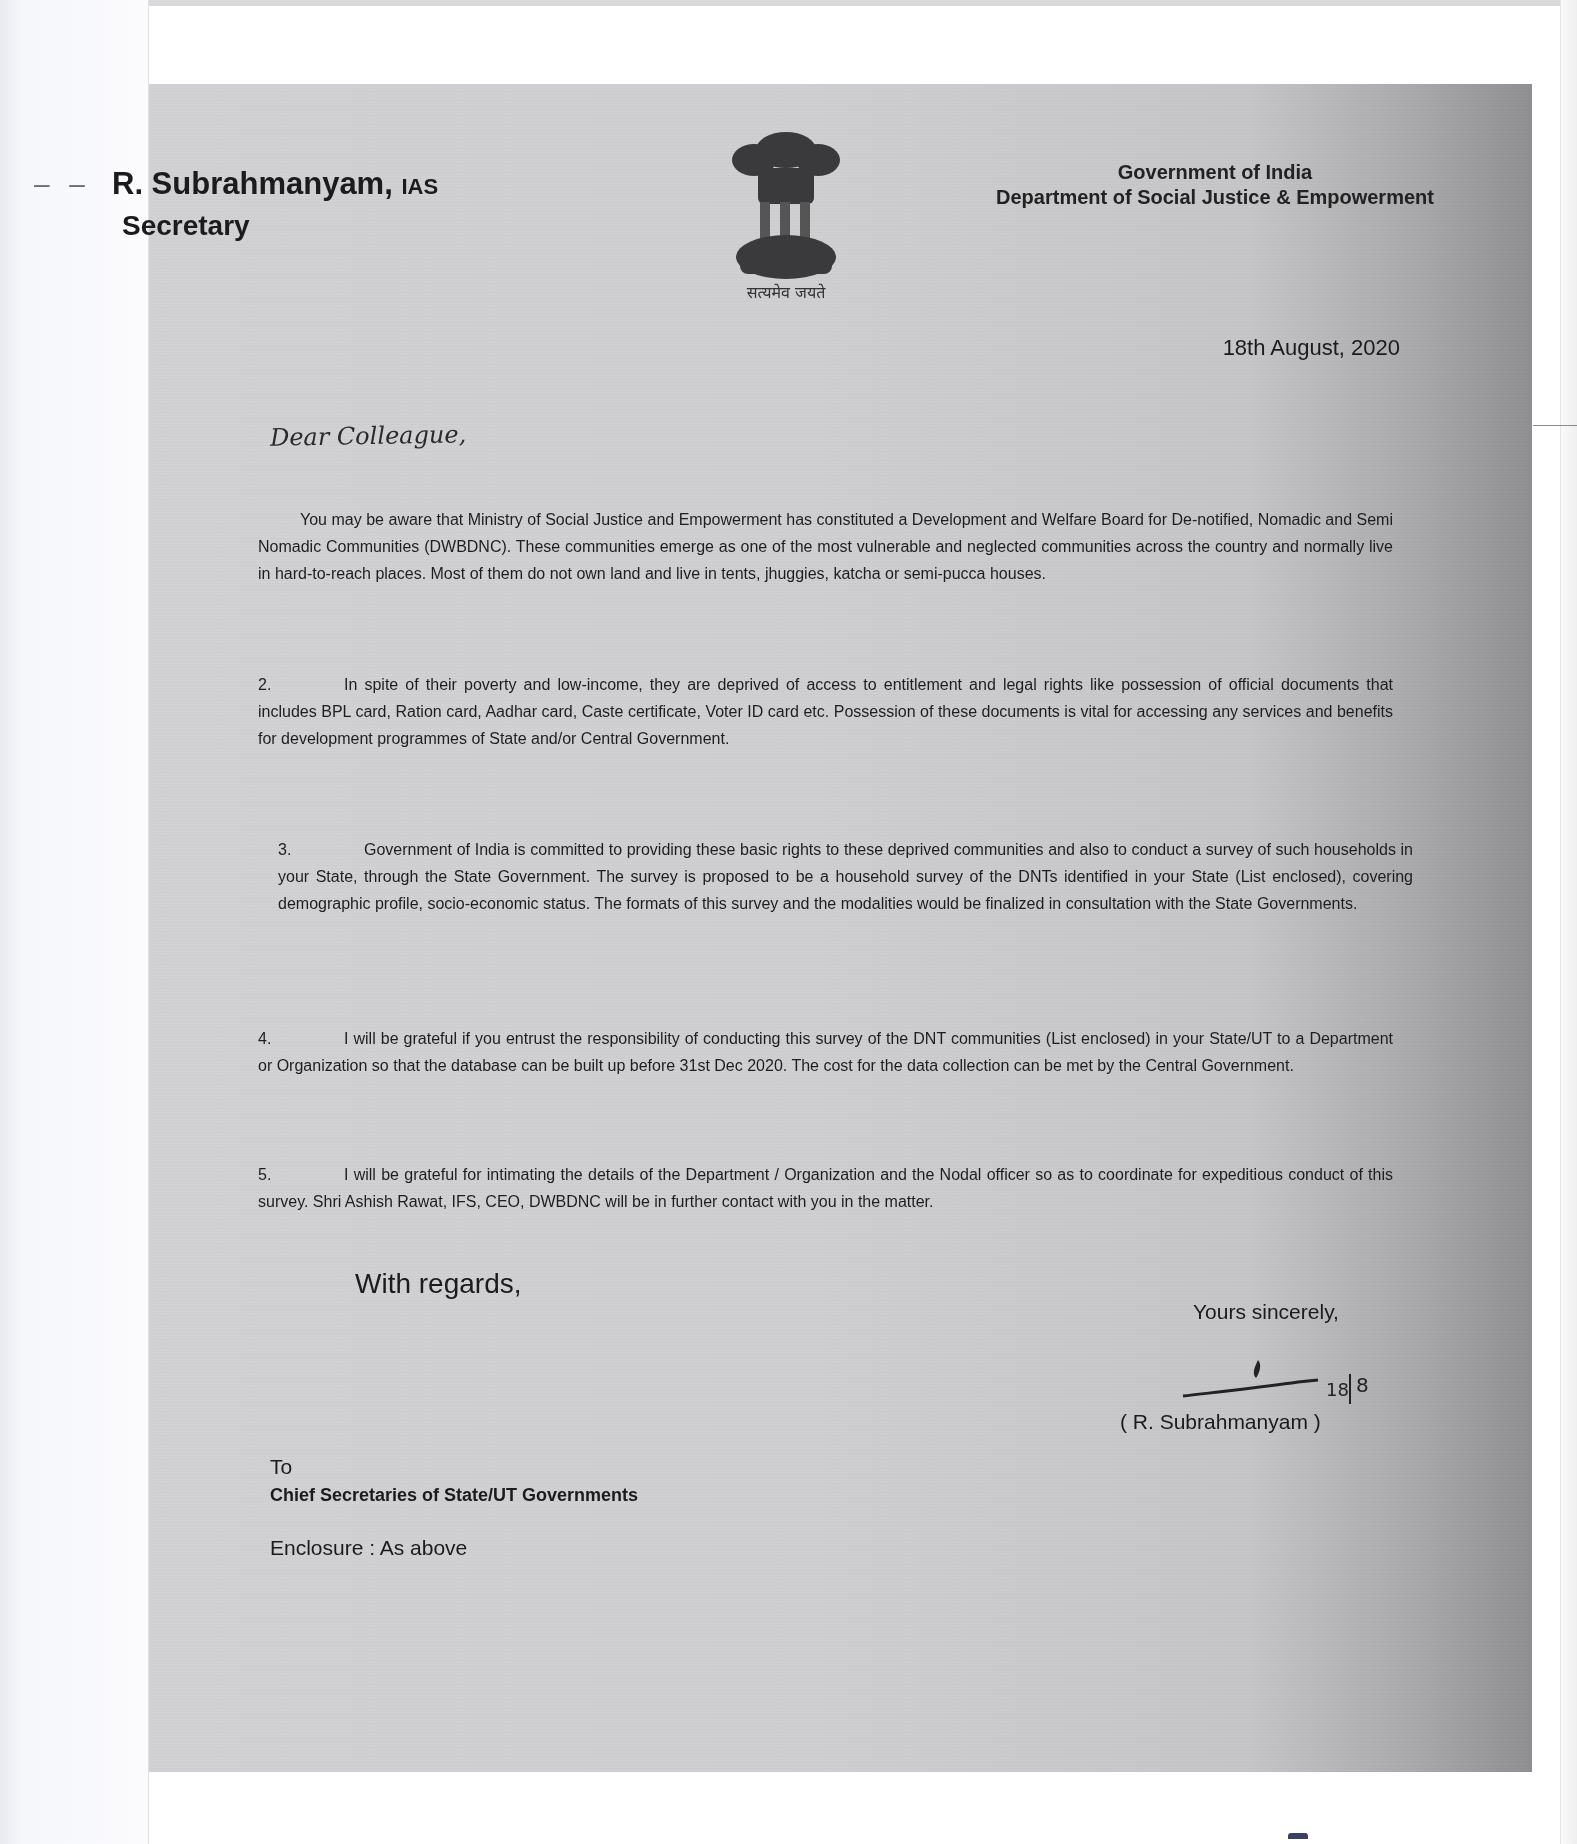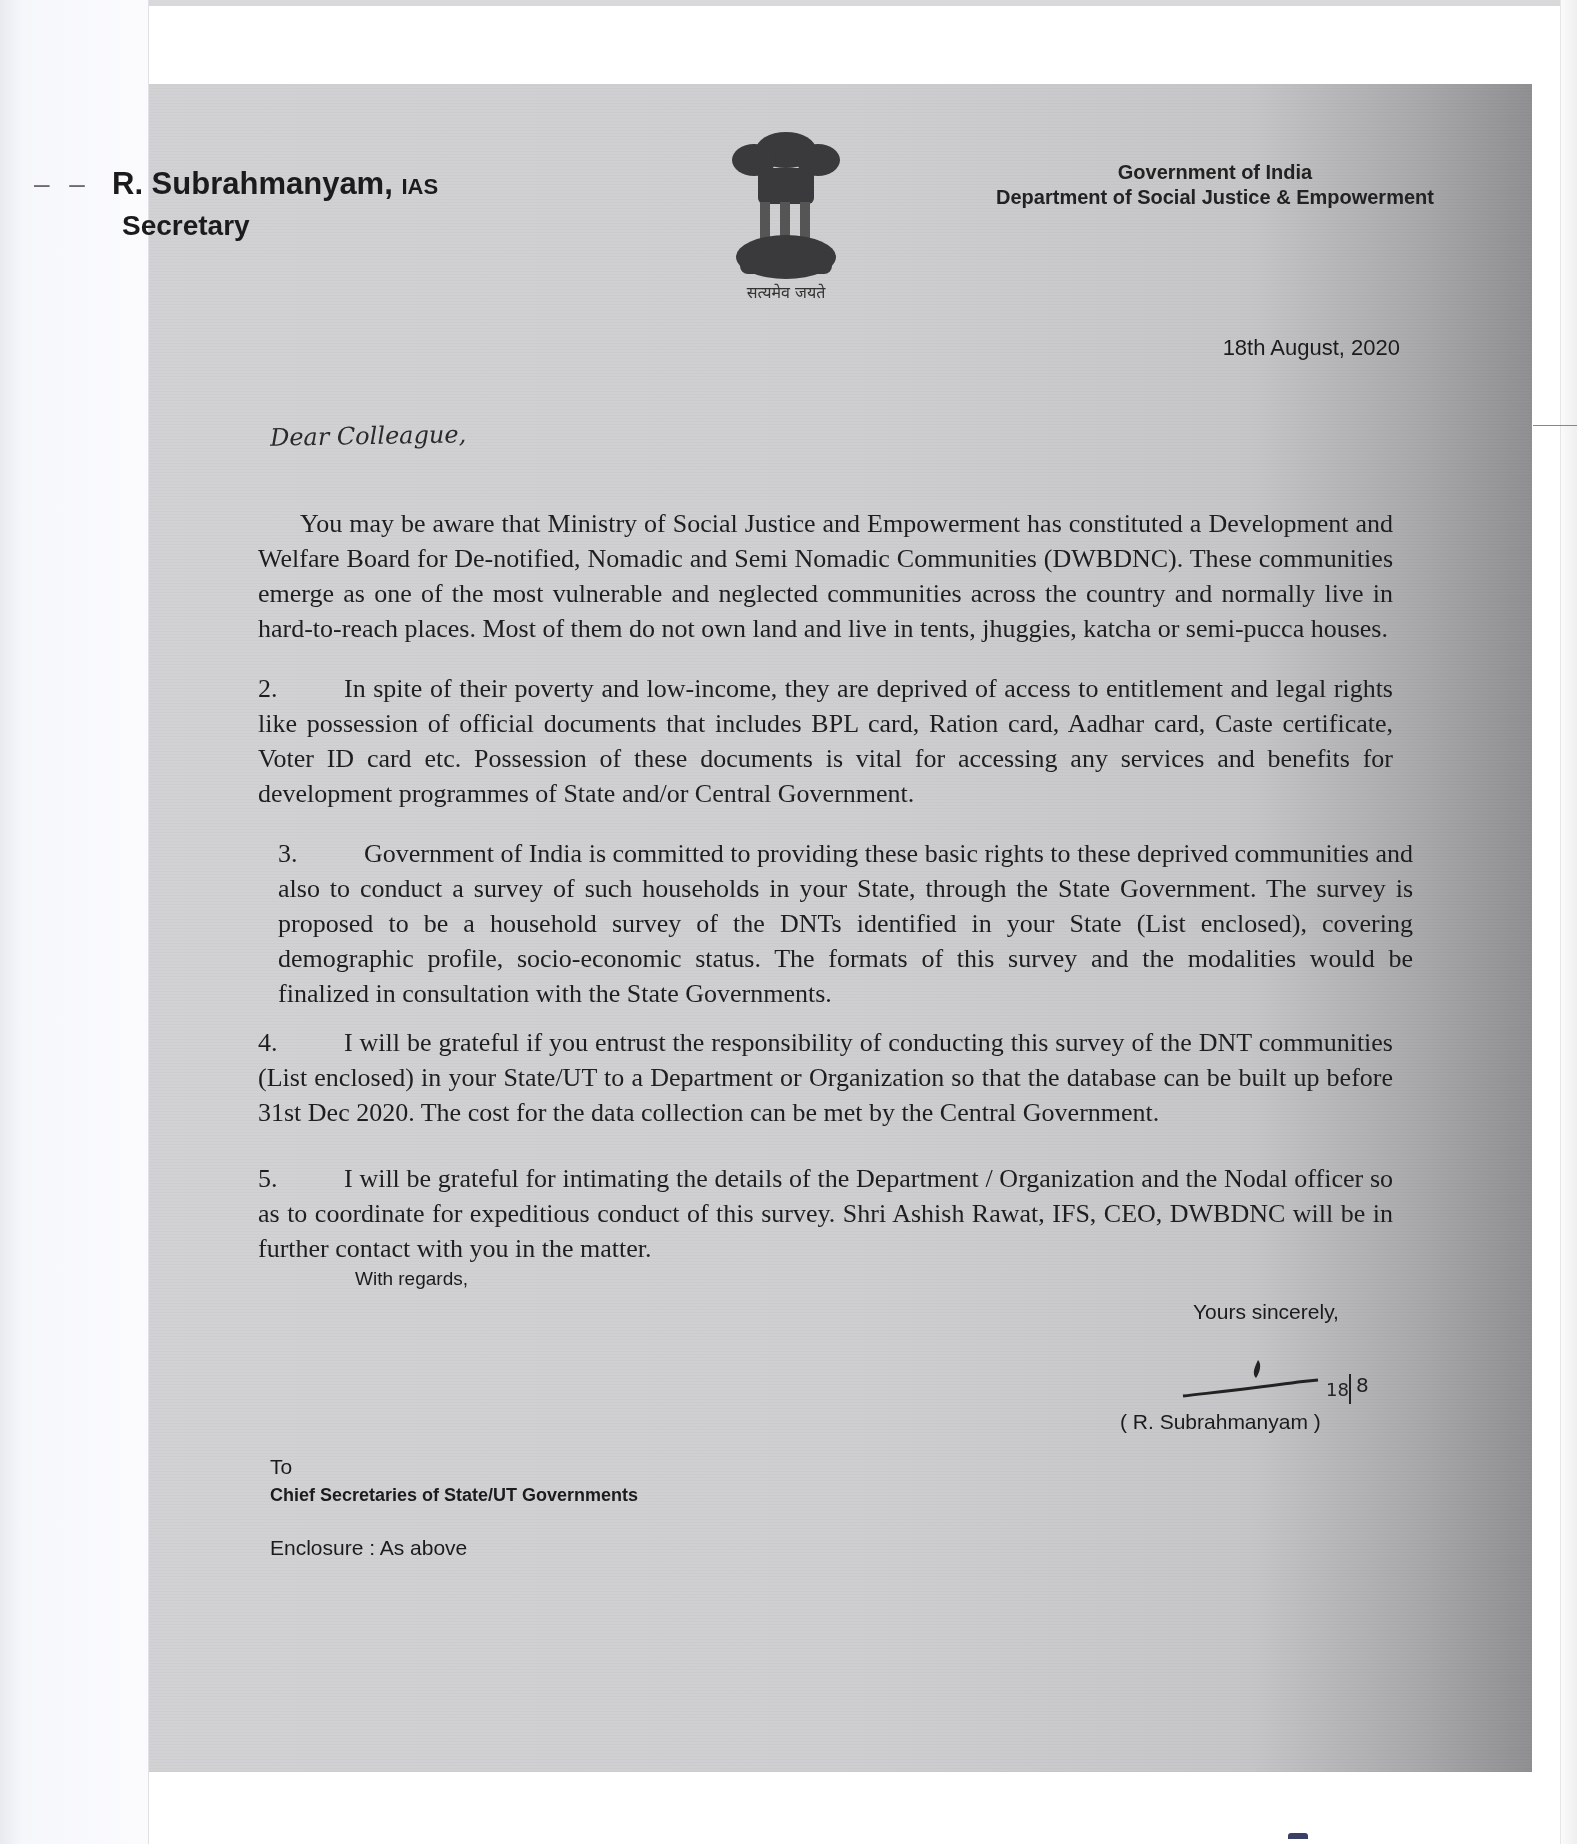--- a/index.html
+++ b/index.html
@@ -42,30 +42,30 @@
   .ministry {
     left: 930px; top: 160px; width: 570px; text-align: center;
     font-size: 20px; font-weight: bold; line-height: 25px; color: #222;
   }
   .ref { left: 900px; top: 335px; width: 500px; text-align: right; font-size: 22px; line-height: 25px; }
   .salutation {
     left: 270px; top: 422px; font-family: "DejaVu Serif", serif; font-style: italic;
     font-size: 24px; color: #2a2a2a; transform: rotate(-1deg);
   }
   .para {
-    left: 258px; width: 1135px; font-size: 26px; line-height: 35px;
-    text-align: justify; color: #1e1e20; font-family: Liberation Serif, serif;
+    left: 258px; width: 1135px; font-size: 16px; line-height: 27px;
+    text-align: justify; color: #1e1e20;
   }
   .para .num { display: inline-block; width: 86px; }
   .p1 { top: 506px; text-indent: 42px; }
   .p2 { top: 671px; }
   .p3 { top: 836px; margin-left: 20px; }
   .p4 { top: 1025px; }
   .p5 { top: 1161px; }
-  .regards { left: 355px; top: 1268px; font-size: 19px; text-align: center; }
+  .regards { left: 355px; top: 1268px; font-size: 28px; text-align: center; }
   .yours { left: 1193px; top: 1300px; font-size: 21px; }
   .signature { left: 1178px; top: 1352px; width: 230px; height: 60px; }
   .sign-name { left: 1120px; top: 1410px; font-size: 21px; }
   .to-label { left: 270px; top: 1455px; font-size: 21px; }
   .to-addr { left: 270px; top: 1485px; font-size: 18px; font-weight: bold; }
   .enclosure { left: 270px; top: 1536px; font-size: 21px; }
   .mark-r { position: absolute; left: 1533px; top: 425px; width: 44px; height: 1px; background: #888; }
   .mark-b { position: absolute; left: 1288px; top: 1833px; width: 20px; height: 6px; background: #3a3f66; border-radius: 3px 3px 0 0; }
 </style>
 </head>

